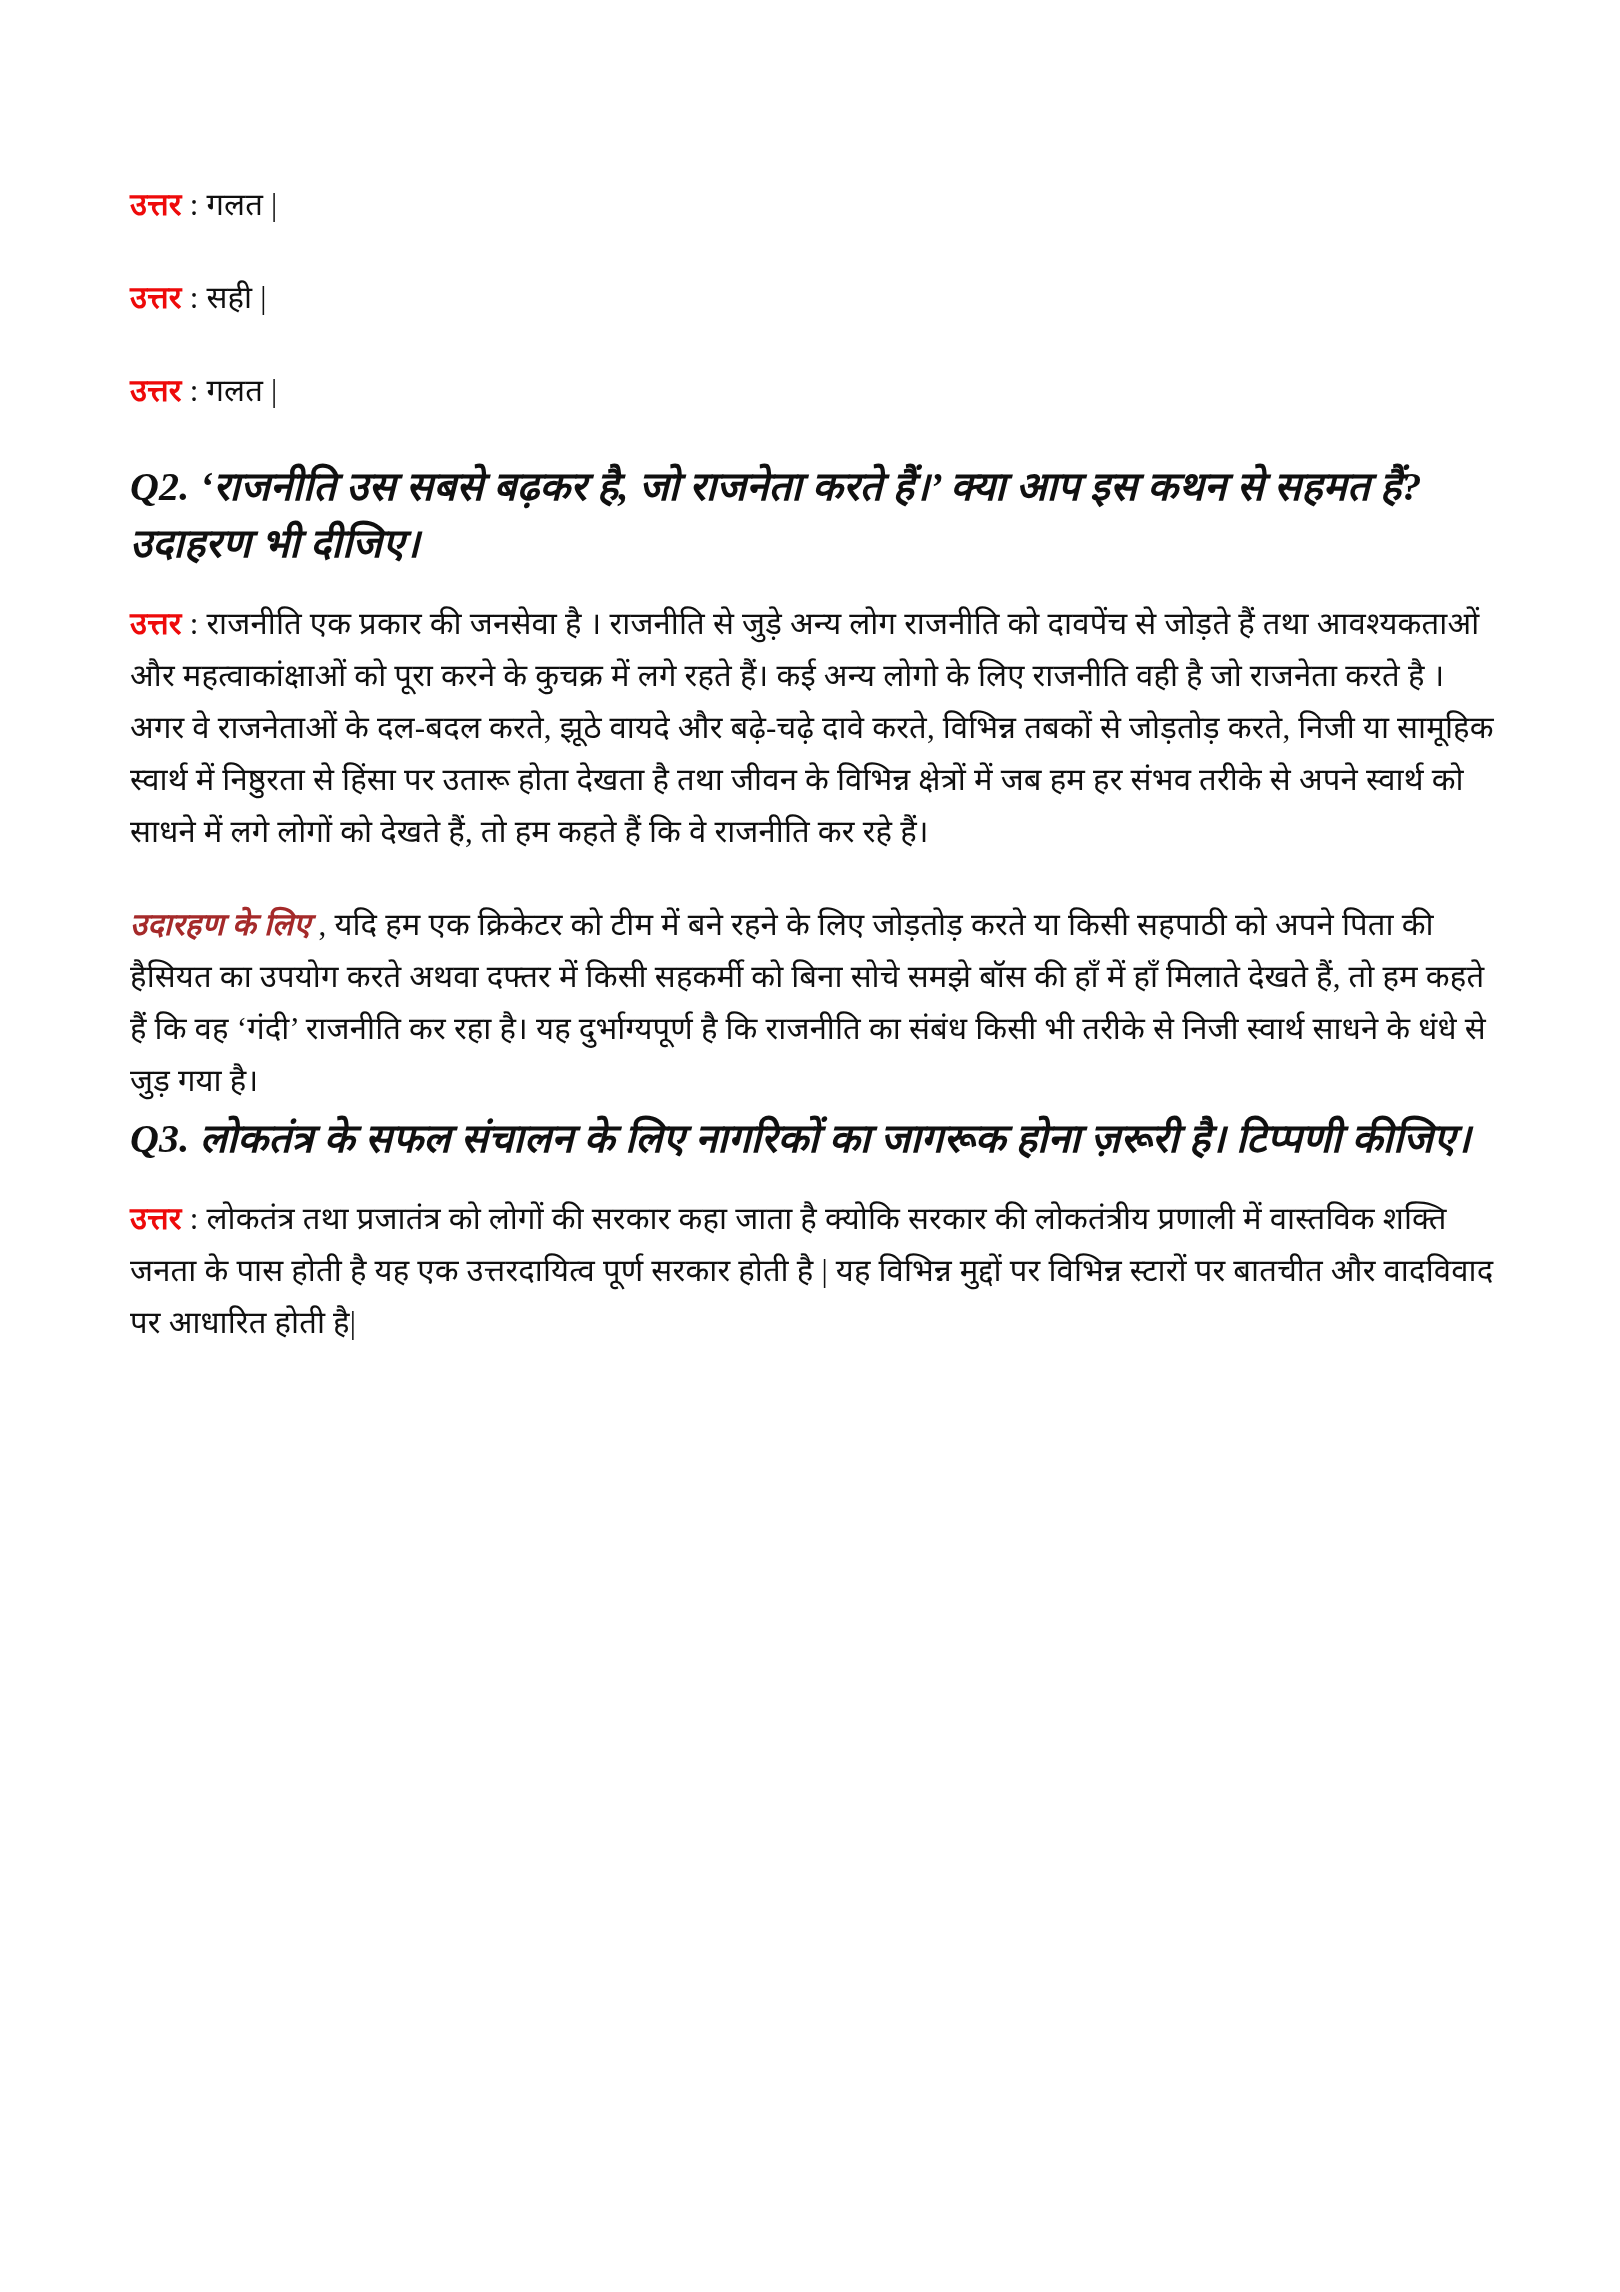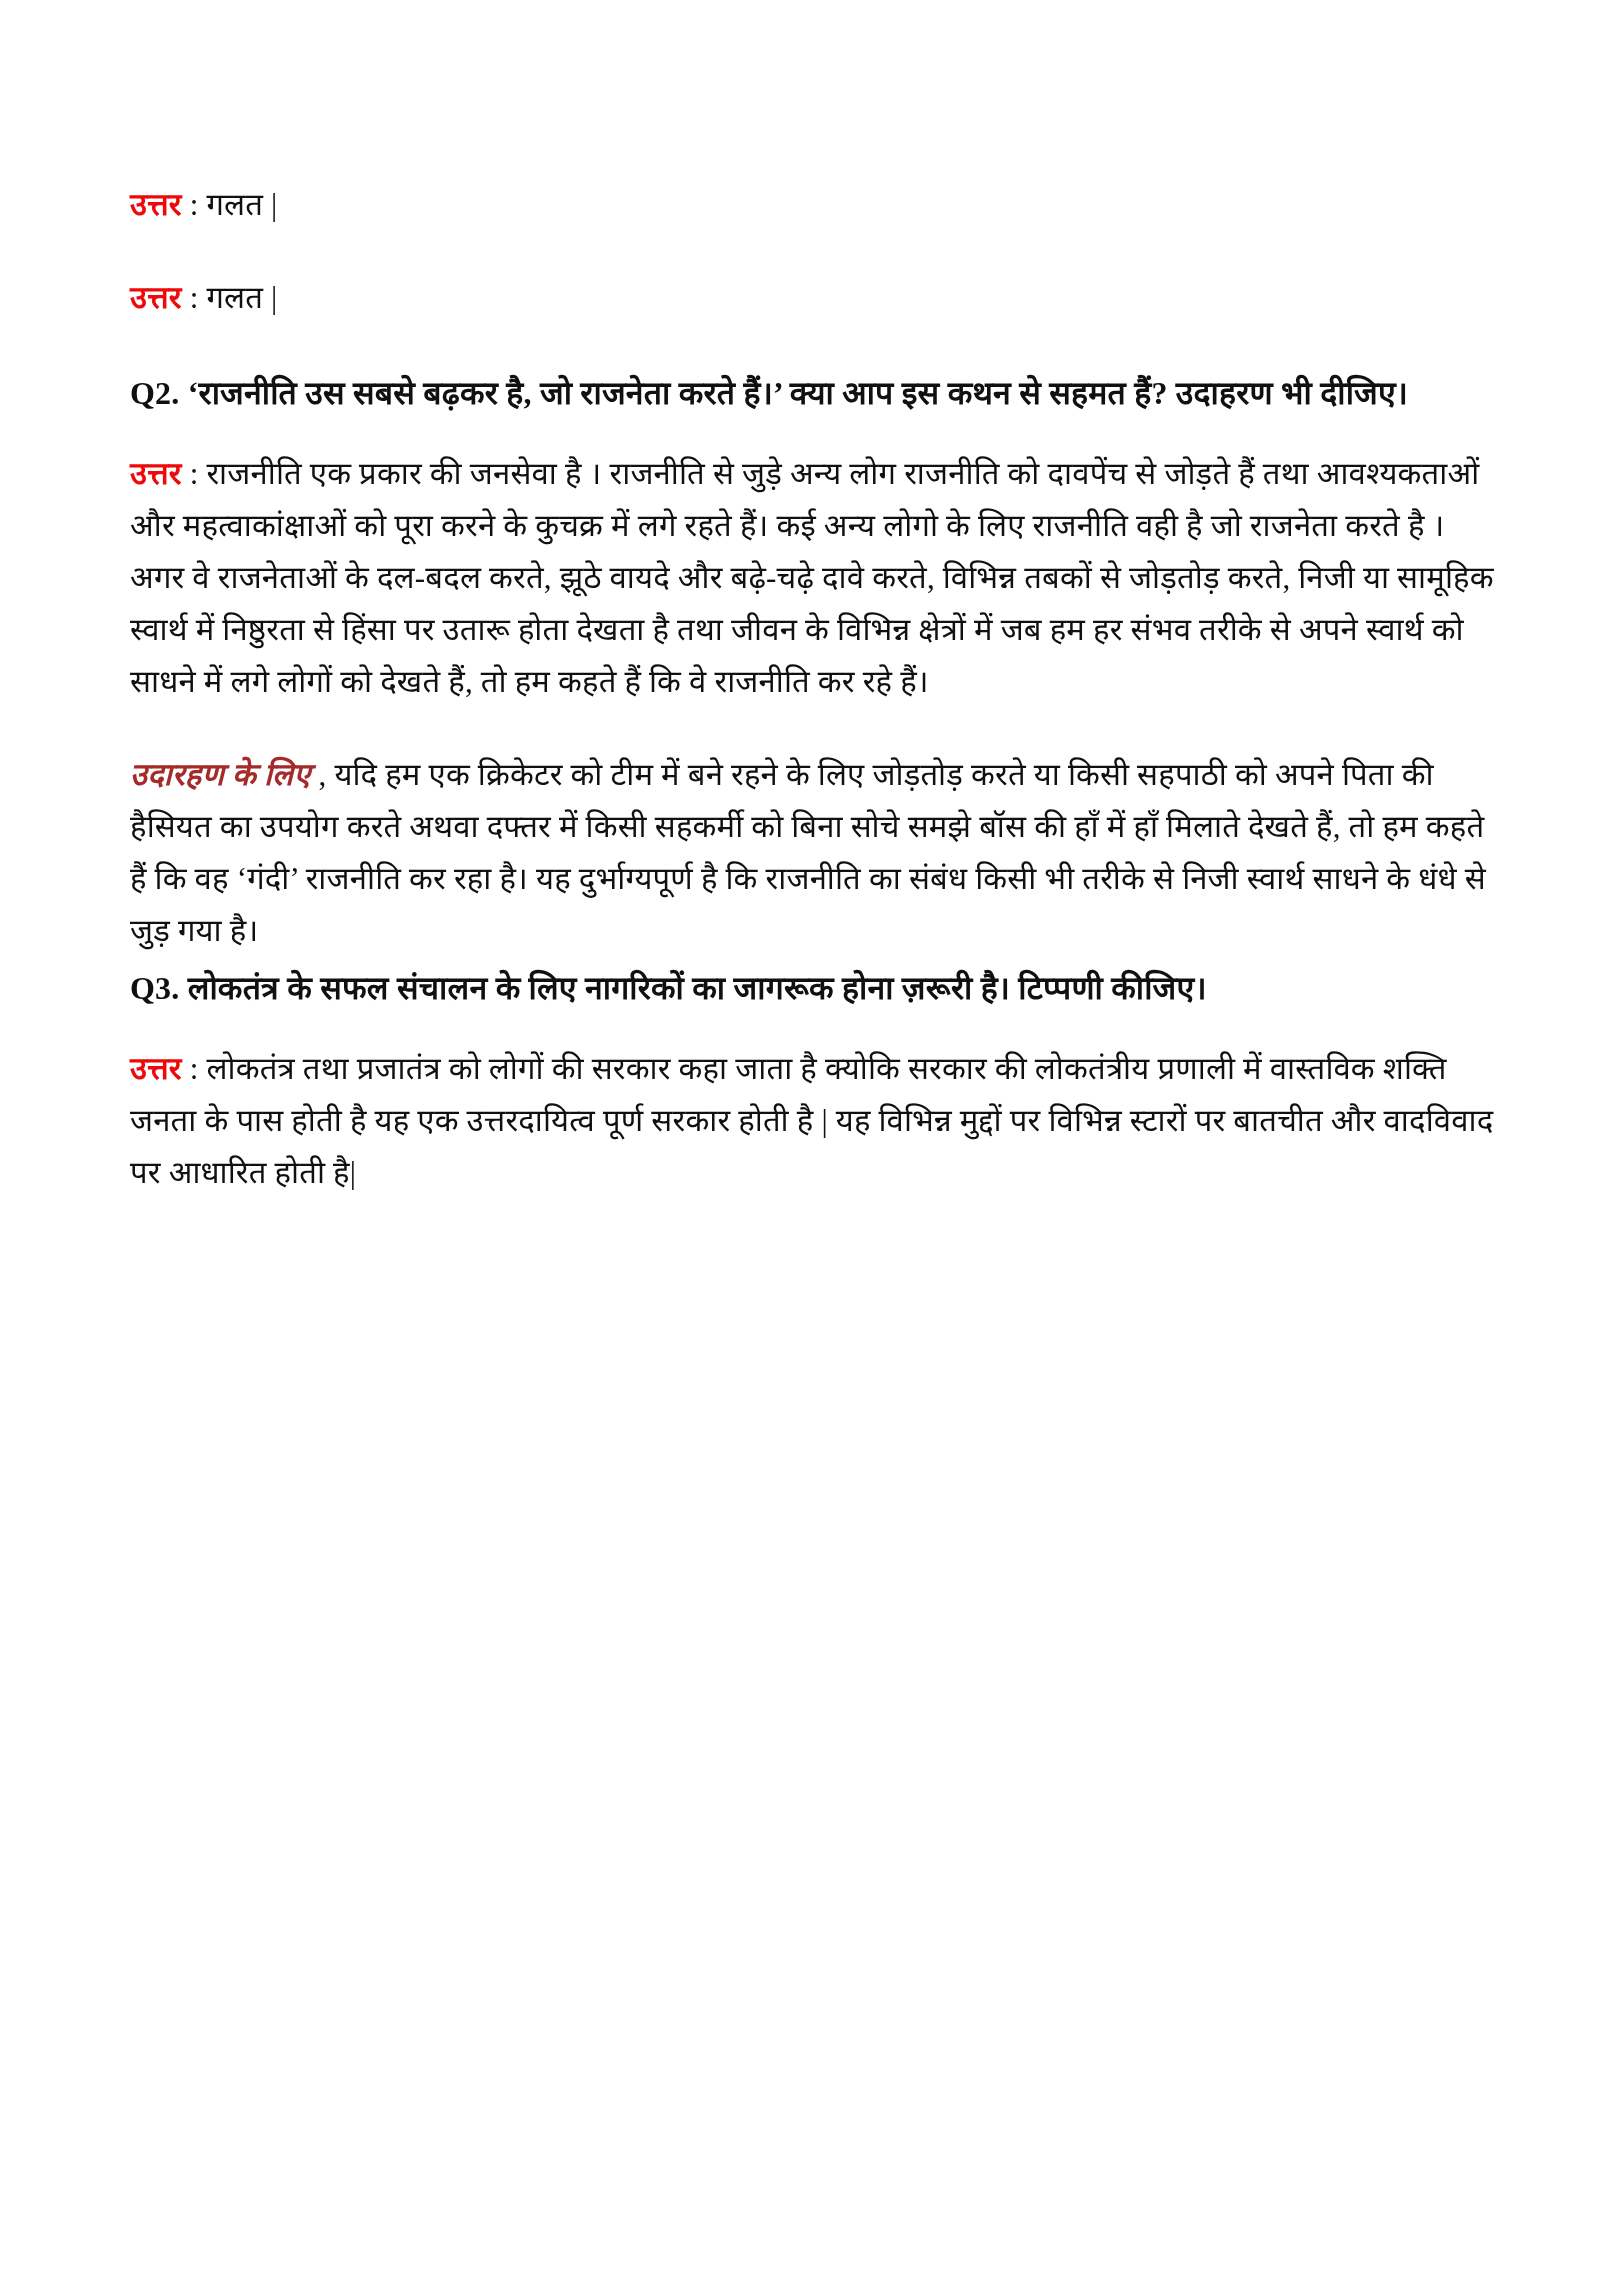--- a/index.html
+++ b/index.html
@@ -23,43 +23,45 @@
     line-height: 52px;
     letter-spacing: 0.2px;
   }
   .bold-line {
     font-weight: bold;
     font-size: 32px;
     line-height: 56px;
   }
   .question {
     font-weight: bold;
-    font-size: 32px;
+    font-size: 40px;
     line-height: 57px;
     margin-bottom: 25.5px;
+    font-style: italic;
   }
   .answer-label {
     color: #ee0a0a;
     font-weight: bold;
   }
   .example-lead {
     color: #a52a2a;
     font-weight: bold;
     font-style: italic;
   }
   .tight { margin-bottom: 3.9px; margin-top: 39px; }
 </style>
 </head>
 <body>
 
 <div class="page">
 
   <p><span class="answer-label">उत्तर</span><span> : गलत |</span></p>
 
 
+  <p><span class="answer-label">उत्तर</span><span> : सही |</span></p>
 
 
   <p><span class="answer-label">उत्तर</span><span> : गलत |</span></p>
 
   <p class="question">Q2. ‘राजनीति उस सबसे बढ़कर है, जो राजनेता करते हैं।’ क्या आप इस कथन से सहमत हैं? उदाहरण भी दीजिए।</p>
 
   <p><span class="answer-label">उत्तर</span><span> : राजनीति एक प्रकार की जनसेवा है । राजनीति से जुड़े अन्य लोग राजनीति को दावपेंच से जोड़ते हैं तथा आवश्यकताओं और महत्वाकांक्षाओं को पूरा करने के कुचक्र में लगे रहते हैं। कई अन्य लोगो के लिए राजनीति वही है जो राजनेता करते है । अगर वे राजनेताओं के दल-बदल करते, झूठे वायदे और बढ़े-चढ़े दावे करते, विभिन्न तबकों से जोड़तोड़ करते, निजी या सामूहिक स्वार्थ में निष्ठुरता से हिंसा पर उतारू होता देखता है तथा जीवन के विभिन्न क्षेत्रों में जब हम हर संभव तरीके से अपने स्वार्थ को साधने में लगे लोगों को देखते हैं, तो हम कहते हैं कि वे राजनीति कर रहे हैं।</span></p>
 
 
   <p class="tight"><span class="example-lead">उदारहण के लिए</span><span> , यदि हम एक क्रिकेटर को टीम में बने रहने के लिए जोड़तोड़ करते या किसी सहपाठी को अपने पिता की हैसियत का उपयोग करते अथवा दफ्तर में किसी सहकर्मी को बिना सोचे समझे बॉस की हाँ में हाँ मिलाते देखते हैं, तो हम कहते हैं कि वह ‘गंदी’ राजनीति कर रहा है। यह दुर्भाग्यपूर्ण है कि राजनीति का संबंध किसी भी तरीके से निजी स्वार्थ साधने के धंधे से जुड़ गया है।</span></p>

